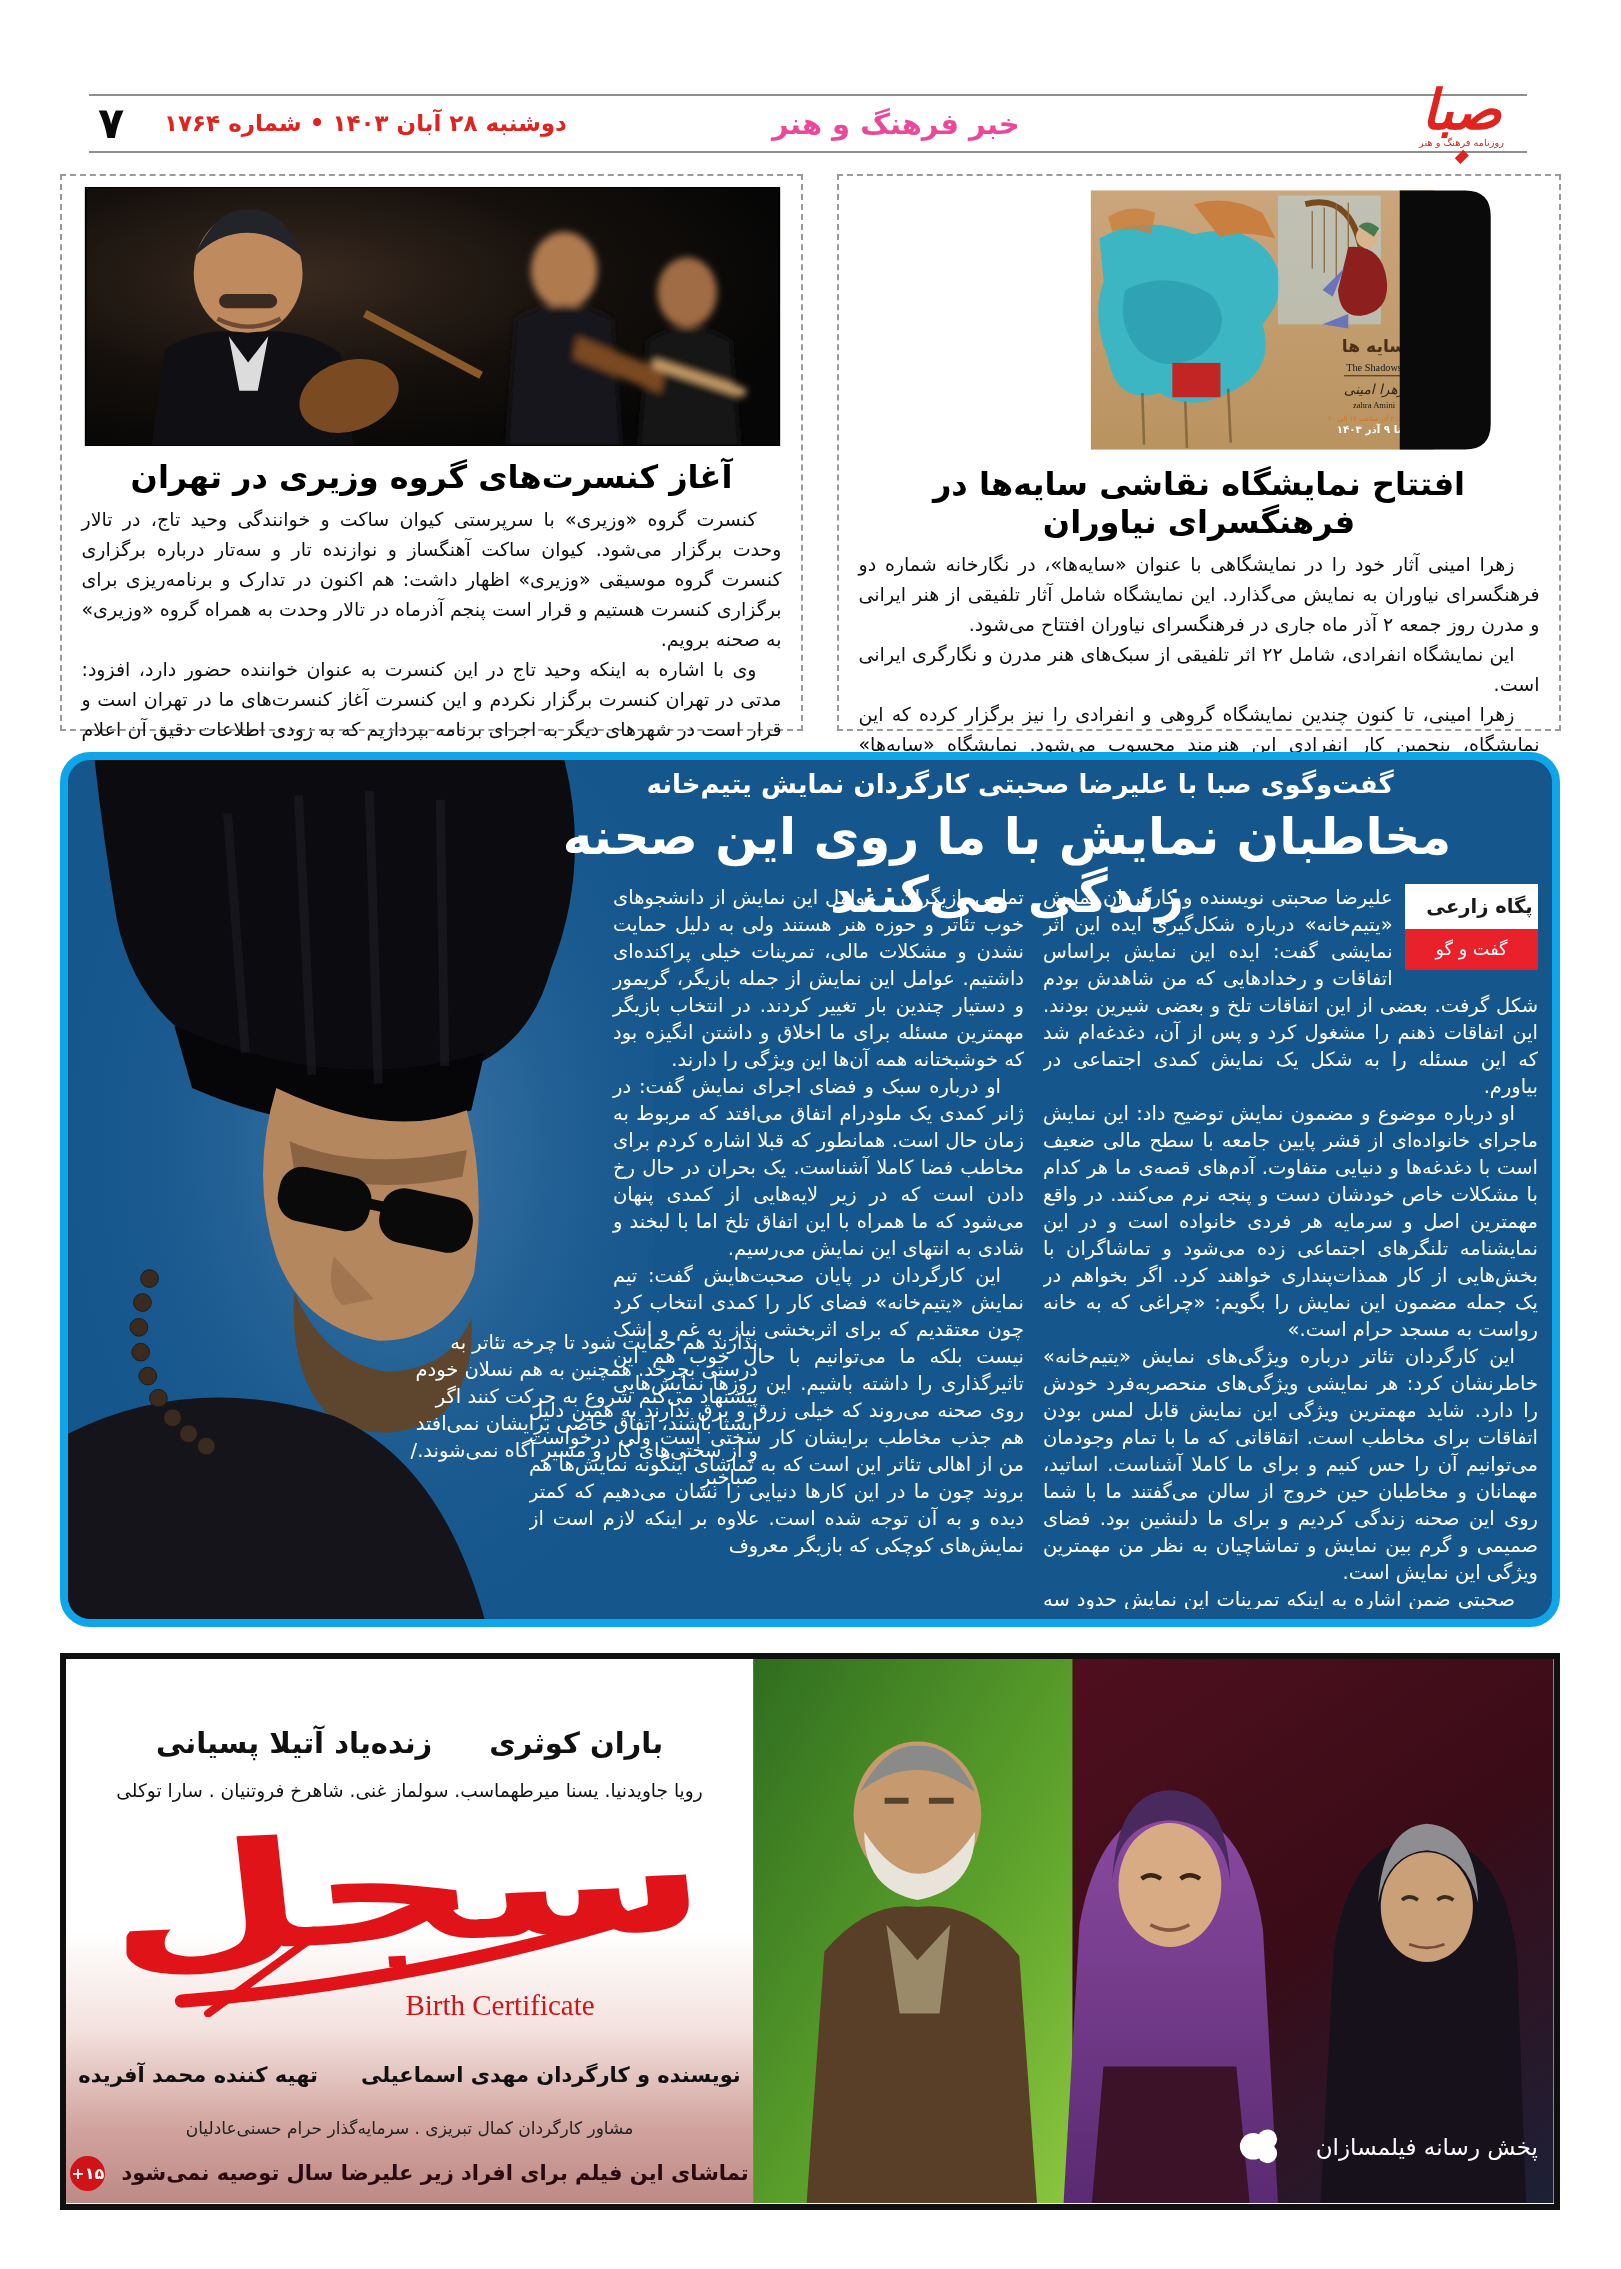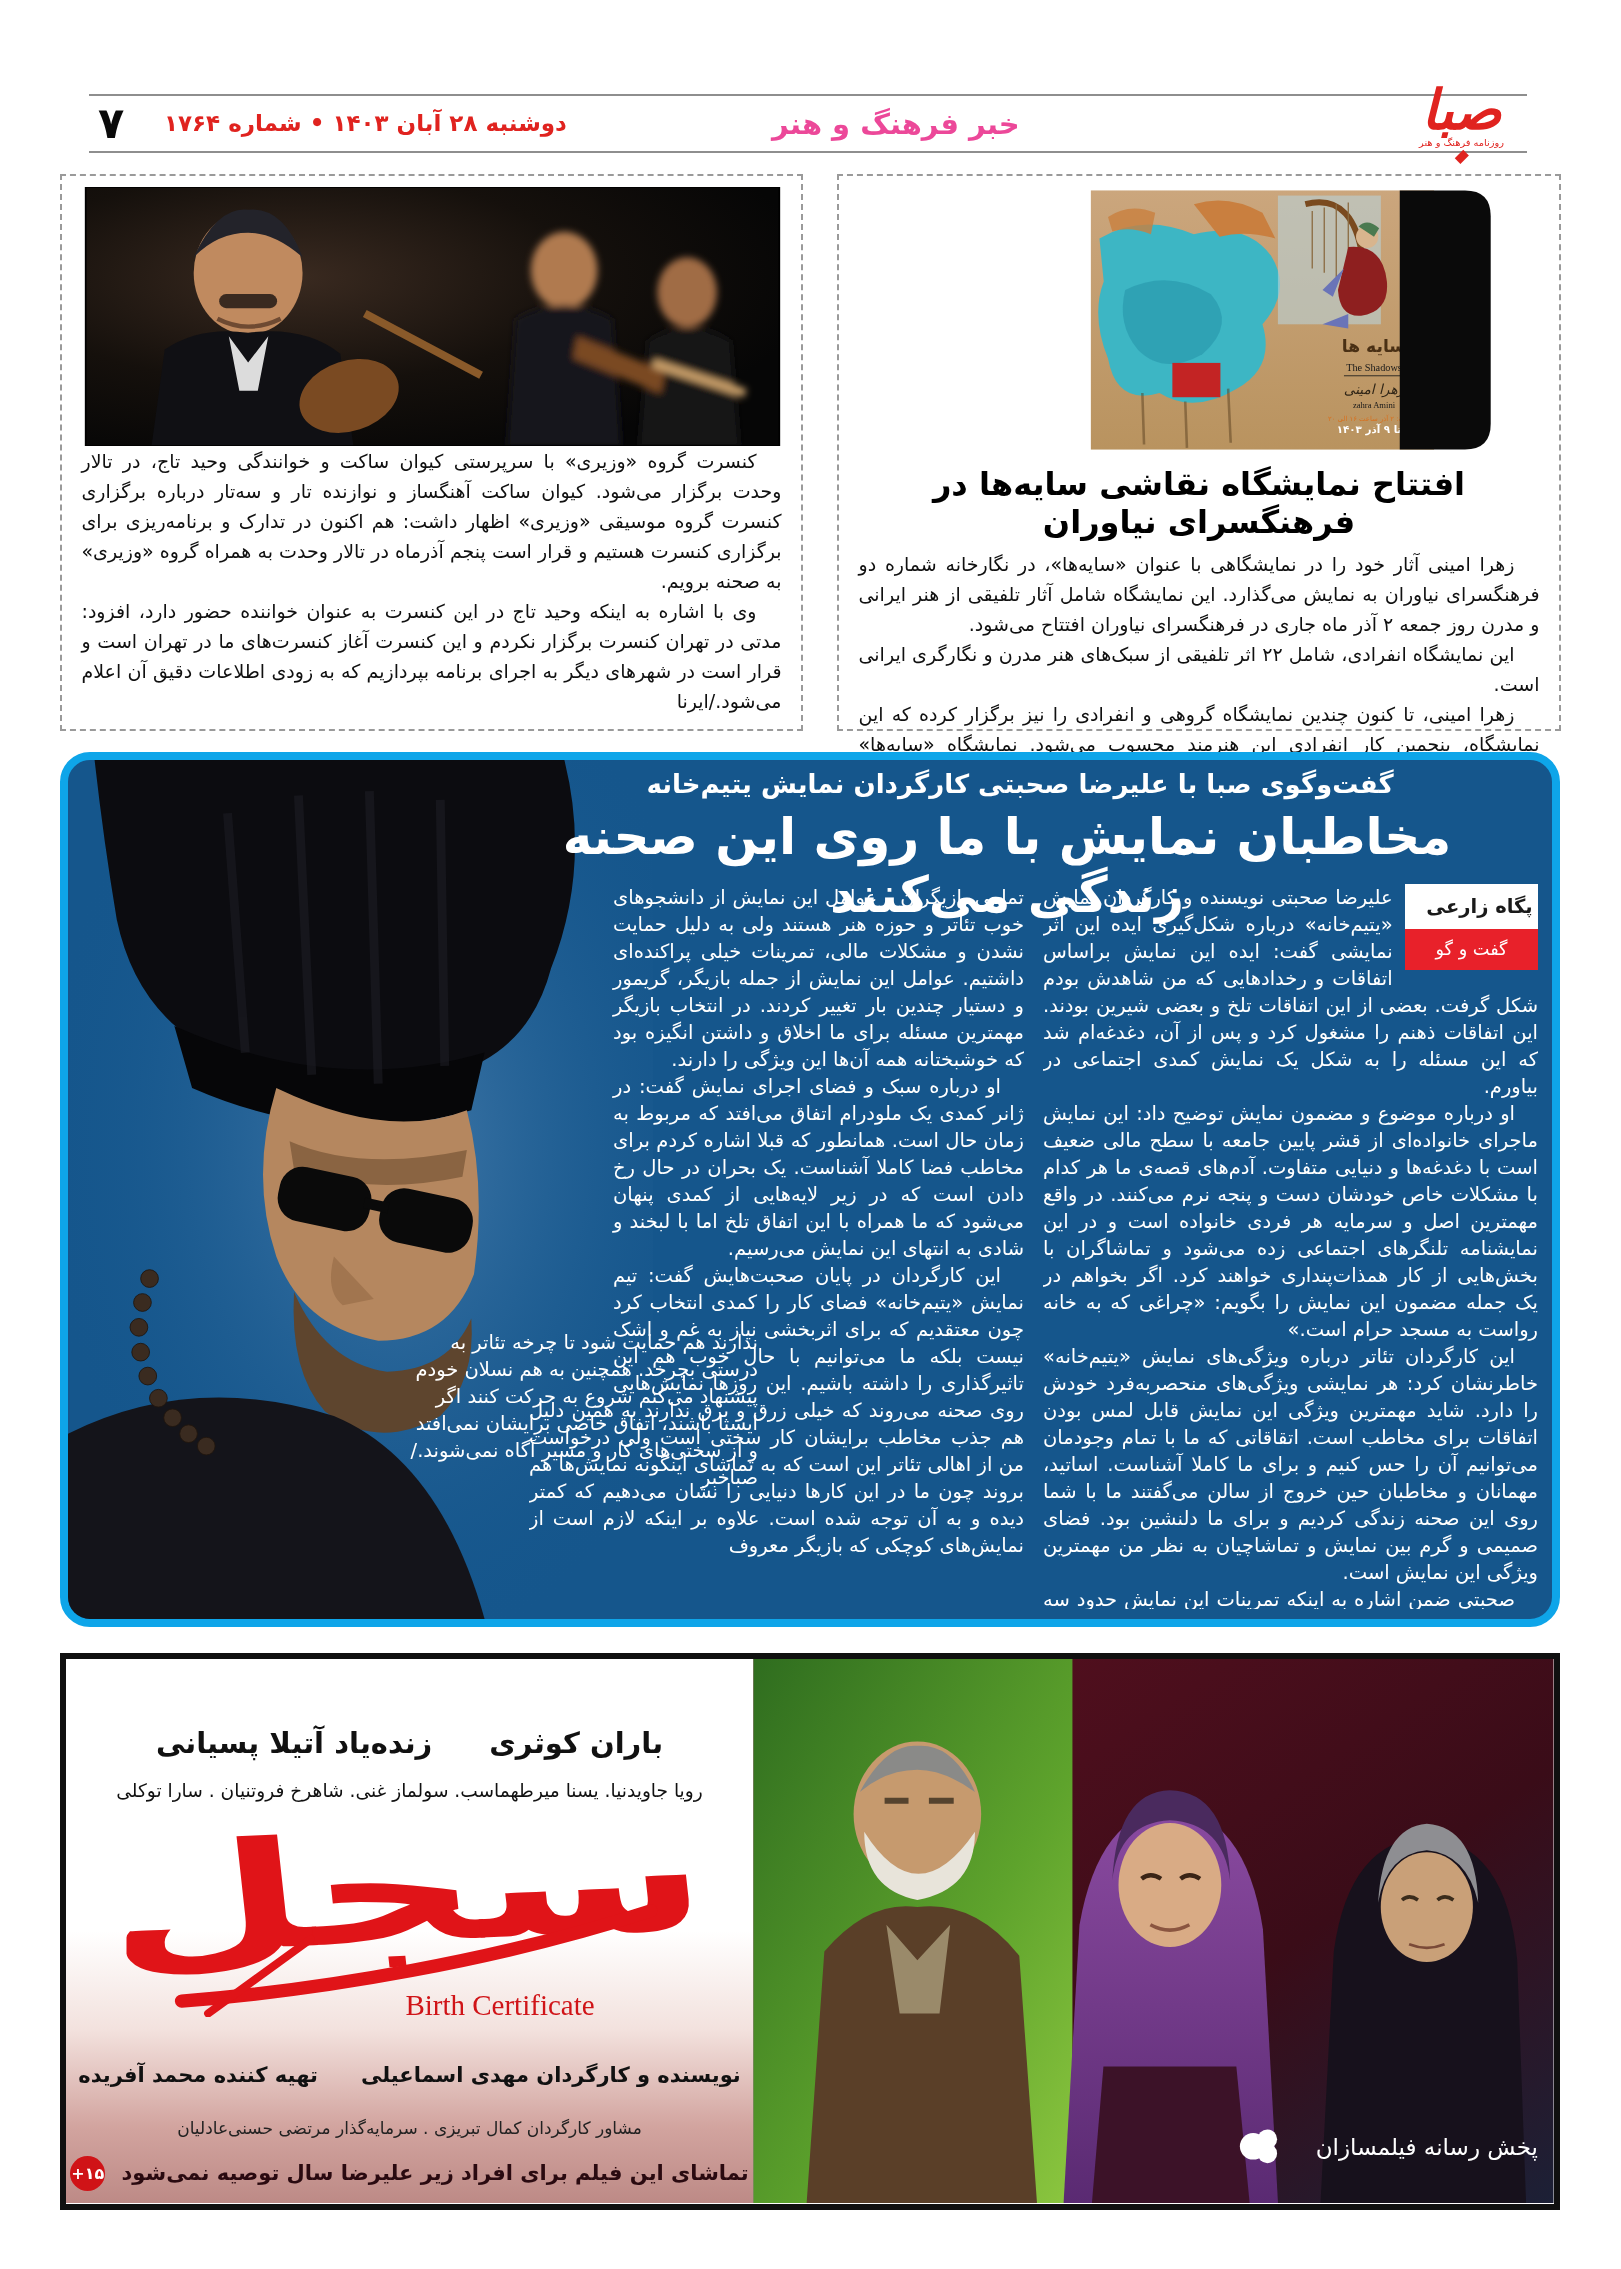--- a/index.html
+++ b/index.html
@@ -103,20 +103,21 @@
       <path d="M123,80 Q150,22 185,26 Q225,22 247,80 Q215,52 185,52 Q150,52 123,80 Z" fill="#23232a"></path>
       <rect x="152" y="122" width="66" height="16" rx="8" fill="#3a2a20"></rect>
       <path d="M150,150 Q185,168 222,150" stroke="#6e4a32" stroke-width="5" fill="none"></path>
       <path d="M75,295 L90,185 Q130,158 185,166 Q250,158 290,190 L305,295 Z" fill="#101014"></path>
       <path d="M163,170 L185,200 L208,170 L196,232 L175,232 Z" fill="#dcdcdc"></path>
       <ellipse cx="300" cy="238" rx="58" ry="40" transform="rotate(-18 300 238)" fill="#7a4a22"></ellipse>
       <rect x="320" y="140" width="150" height="9" transform="rotate(28 320 140)" fill="#8a5a2a"></rect>
     </g>
     <rect width="790" height="295" fill="none" stroke="#000" stroke-width="2"></rect>
   </svg>
+  <h2>آغاز کنسرت‌های گروه وزیری در تهران</h2>
   <p>کنسرت گروه «وزیری» با سرپرستی کیوان ساکت و خوانندگی وحید تاج، در تالار وحدت برگزار می‌شود. کیوان ساکت آهنگساز و نوازنده تار و سه‌تار درباره برگزاری کنسرت گروه موسیقی «وزیری» اظهار داشت: هم اکنون در تدارک و برنامه‌ریزی برای برگزاری کنسرت هستیم و قرار است پنجم آذرماه در تالار وحدت به همراه گروه «وزیری» به صحنه برویم.</p>
   <p>وی با اشاره به اینکه وحید تاج در این کنسرت به عنوان خواننده حضور دارد، افزود: مدتی در تهران کنسرت برگزار نکردم و این کنسرت آغاز کنسرت‌های ما در تهران است و قرار است در شهرهای دیگر به اجرای برنامه بپردازیم که به زودی اطلاعات دقیق آن اعلام می‌شود./ایرنا</p>
 </div>
 
 <div class="article-box" id="box-exhibit">
   <svg class="poster" viewBox="0 0 470 310" aria-hidden="true">
     <defs>
       <linearGradient id="tan" x1="0" y1="0" x2="0" y2="1">
         <stop offset="0%" stop-color="#cba67d"></stop>
           <stop offset="100%" stop-color="#b9935f"></stop>
@@ -244,21 +245,21 @@
       </g>
       <path d="M62,218 C220,206 420,172 592,116" stroke="#e01418" stroke-width="15" fill="none" stroke-linecap="round"></path>
       <path d="M92,232 L208,148" stroke="#e01418" stroke-width="9" fill="none" stroke-linecap="round"></path>
     </svg>
 
     <div class="title-en">Birth Certificate</div>
 
     <div class="credits1">
       <span>نویسنده و کارگردان مهدی اسماعیلی</span><span class="gap"></span><span>تهیه کننده محمد آفریده</span>
     </div>
-    <div class="credits2">مشاور کارگردان کمال تبریزی . سرمایه‌گذار مرتضی حسنی‌عادلیان</div>
+    <div class="credits2">مشاور کارگردان کمال تبریزی . سرمایه‌گذار حرام حسنی‌عادلیان</div>
 
     <div class="rating">
       <span>تماشای این فیلم برای افراد زیر علیرضا سال توصیه نمی‌شود</span>
       <span class="rating-badge">۱۵+</span>
     </div>
   </div>
 
   <svg class="ad-photo" viewBox="0 0 903 614" aria-hidden="true">
     <defs>
       <linearGradient id="greenbg" x1="0" y1="0" x2="1" y2="1">

